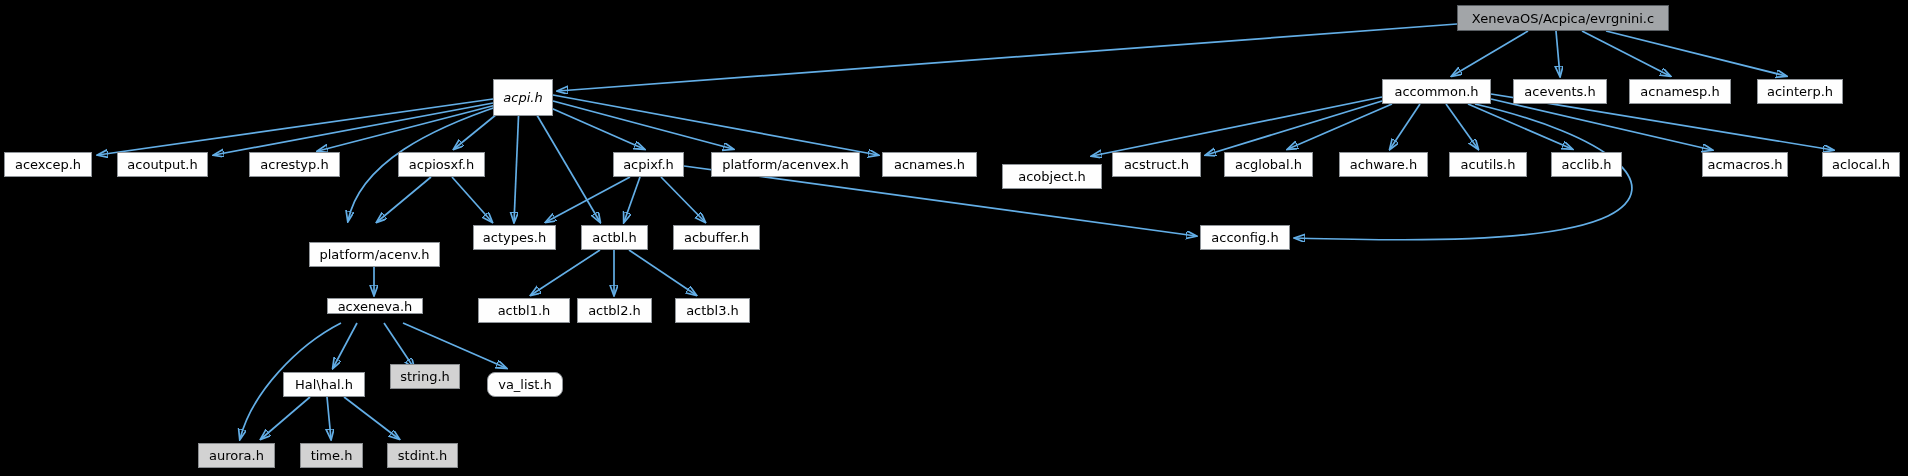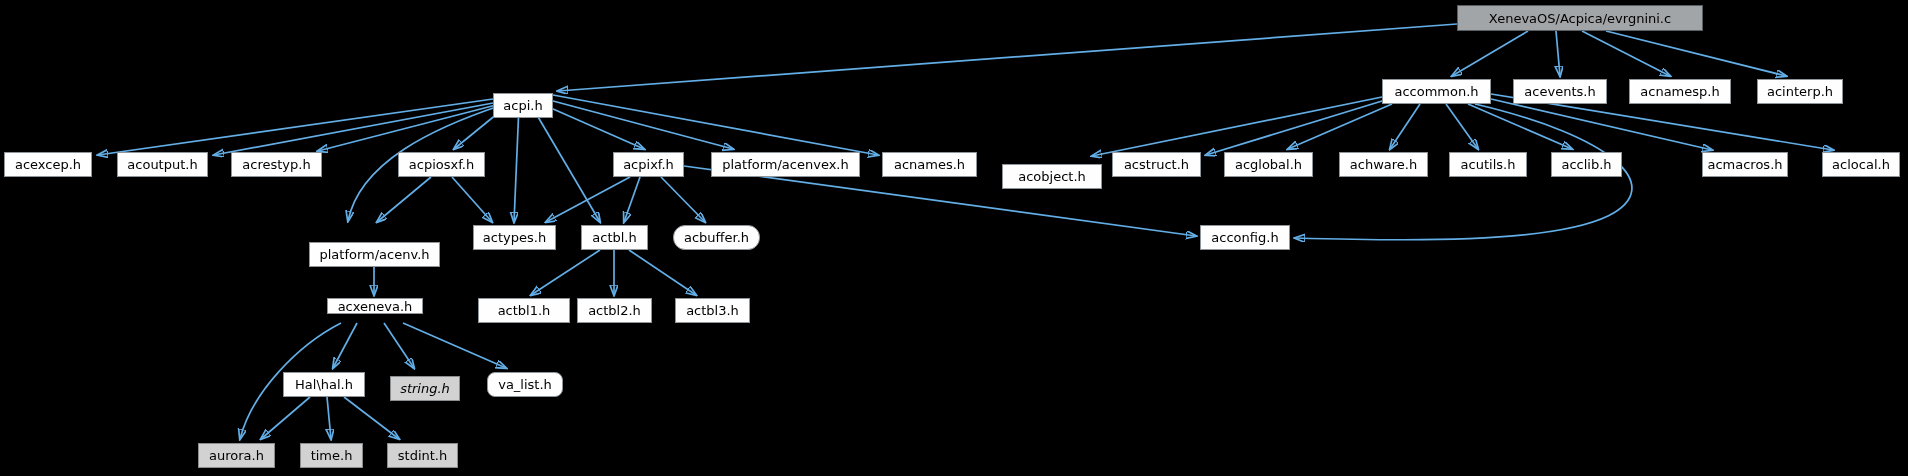--- a/index.html
+++ b/index.html
@@ -67,50 +67,50 @@
         <path marker-end="url(#arrow)" d="M1392,104 L1288,149"></path>
         <path marker-end="url(#arrow)" d="M1420,104 L1390,149"></path>
         <path marker-end="url(#arrow)" d="M1446,104 L1478,149"></path>
         <path marker-end="url(#arrow)" d="M1468,104 L1572,149"></path>
         <path marker-end="url(#arrow)" d="M1491,99 L1712,150"></path>
         <path marker-end="url(#arrow)" d="M1491,94 L1833,150"></path>
         <path marker-end="url(#arrow)" d="M1475,104 C1612,136 1668,186 1608,216 C1550,244 1400,241 1295,238"></path>
       </g>
   </svg>
   <div id="nodes">
-      <div class="node main" style="left: 1457px; top: 5px; width: 246px; height: 26px;">XenevaOS/Acpica/evrgnini.c</div>
-      <div class="node" style="left: 493px; top: 93px; width: 60px; height: 25px;">acpi.h</div>
+      <div class="node main" style="left: 1457px; top: 5px; width: 212px; height: 26px;">XenevaOS/Acpica/evrgnini.c</div>
+      <div class="node" style="left: 493px; top: 79px; width: 60px; height: 37px; font-style: italic;">acpi.h</div>
       <div class="node" style="left: 1382px; top: 79px; width: 109px; height: 25px;">accommon.h</div>
       <div class="node" style="left: 1513px; top: 79px; width: 94px; height: 25px;">acevents.h</div>
       <div class="node" style="left: 1629px; top: 79px; width: 102px; height: 25px;">acnamesp.h</div>
       <div class="node" style="left: 1757px; top: 79px; width: 86px; height: 25px;">acinterp.h</div>
       <div class="node" style="left: 4px; top: 152px; width: 88px; height: 25px;">acexcep.h</div>
       <div class="node" style="left: 117px; top: 152px; width: 91px; height: 25px;">acoutput.h</div>
-      <div class="node" style="left: 231px; top: 152px; width: 91px; height: 25px;">acrestyp.h</div>
+      <div class="node" style="left: 249px; top: 152px; width: 91px; height: 25px;">acrestyp.h</div>
       <div class="node" style="left: 398px; top: 152px; width: 87px; height: 25px;">acpiosxf.h</div>
       <div class="node" style="left: 613px; top: 152px; width: 71px; height: 25px;">acpixf.h</div>
       <div class="node" style="left: 711px; top: 152px; width: 149px; height: 25px;">platform/acenvex.h</div>
       <div class="node" style="left: 882px; top: 152px; width: 95px; height: 25px;">acnames.h</div>
       <div class="node" style="left: 1002px; top: 164px; width: 100px; height: 25px;">acobject.h</div>
       <div class="node" style="left: 1112px; top: 152px; width: 89px; height: 25px;">acstruct.h</div>
       <div class="node" style="left: 1224px; top: 152px; width: 89px; height: 25px;">acglobal.h</div>
       <div class="node" style="left: 1339px; top: 152px; width: 89px; height: 25px;">achware.h</div>
       <div class="node" style="left: 1449px; top: 152px; width: 78px; height: 25px;">acutils.h</div>
       <div class="node" style="left: 1551px; top: 152px; width: 71px; height: 25px;">acclib.h</div>
       <div class="node" style="left: 1702px; top: 152px; width: 86px; height: 25px;">acmacros.h</div>
       <div class="node" style="left: 1822px; top: 152px; width: 78px; height: 25px;">aclocal.h</div>
       <div class="node" style="left: 309px; top: 242px; width: 131px; height: 25px;">platform/acenv.h</div>
       <div class="node" style="left: 473px; top: 225px; width: 83px; height: 25px;">actypes.h</div>
       <div class="node" style="left: 581px; top: 225px; width: 67px; height: 25px;">actbl.h</div>
-      <div class="node" style="left: 673px; top: 225px; width: 87px; height: 25px; border-radius: 12px;">acbuffer.h</div>
+      <div class="node" style="left: 673px; top: 225px; width: 87px; height: 25px;">acbuffer.h</div>
       <div class="node" style="left: 1200px; top: 225px; width: 90px; height: 25px;">acconfig.h</div>
       <div class="node" style="left: 327px; top: 298px; width: 96px; height: 16px;">acxeneva.h</div>
       <div class="node" style="left: 478px; top: 298px; width: 92px; height: 25px;">actbl1.h</div>
       <div class="node" style="left: 577px; top: 298px; width: 75px; height: 25px;">actbl2.h</div>
       <div class="node" style="left: 675px; top: 298px; width: 75px; height: 25px;">actbl3.h</div>
       <div class="node" style="left: 283px; top: 372px; width: 82px; height: 25px;">Hal\hal.h</div>
-      <div class="node external" style="left: 390px; top: 376px; width: 70px; height: 25px; font-style: italic;">string.h</div>
+      <div class="node external" style="left: 390px; top: 364px; width: 70px; height: 25px;">string.h</div>
       <div class="node" style="left: 487px; top: 372px; width: 76px; height: 25px; border-radius: 8px;">va_list.h</div>
       <div class="node external" style="left: 198px; top: 443px; width: 77px; height: 25px;">aurora.h</div>
       <div class="node external" style="left: 300px; top: 443px; width: 63px; height: 25px;">time.h</div>
       <div class="node external" style="left: 387px; top: 443px; width: 71px; height: 25px;">stdint.h</div>
     </div>
 </div>
 
 </body></html>

